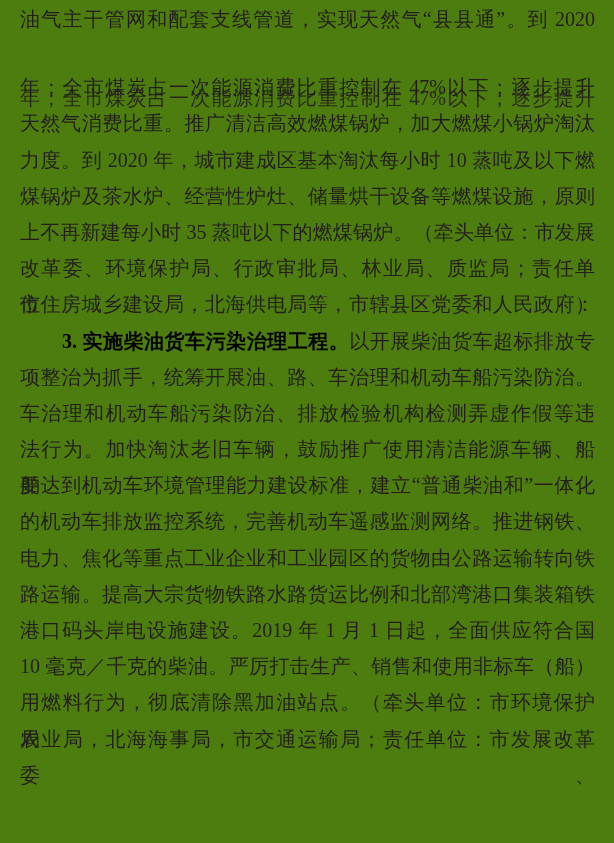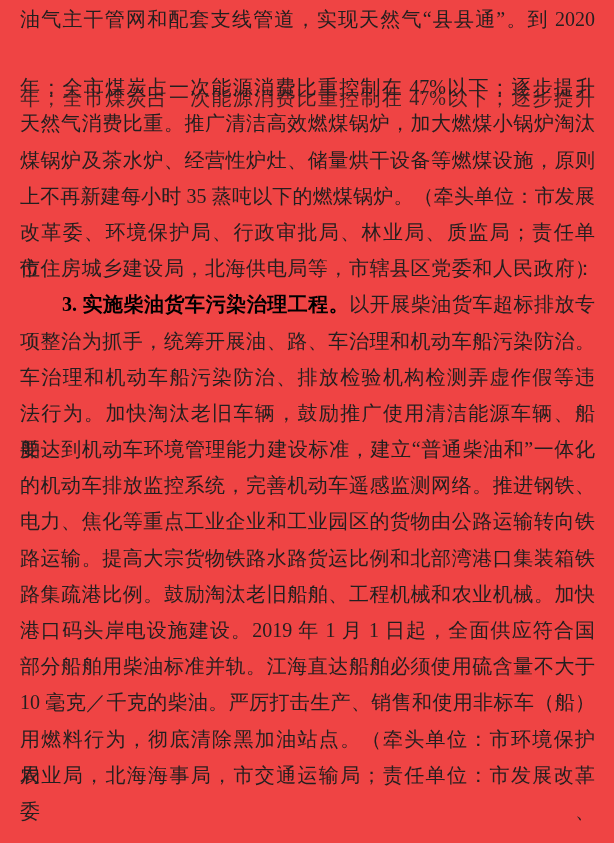--- a/index.html
+++ b/index.html
@@ -6,21 +6,21 @@
     margin: 0;
     padding: 0;
     background: #ffffff;
   }
   .page {
     position: relative;
     width: 614px;
     height: 843px;
     box-sizing: border-box;
     padding: 1px 19px 0 20px;
-    background: #ef4444;
+    background: #4d7c0f;
     font-family: "Liberation Serif", "DejaVu Serif", serif;
     font-size: 20px;
     color: #231f1f;
     overflow: hidden;
   }
   .line {
     height: 36.2px;
     line-height: 36.2px;
     text-align: justify;
     text-align-last: justify;
@@ -62,38 +62,37 @@
 
   <div>
     <div class="line">油气主干管网和配套支线管道，实现天然气“县县通”。到 2020</div>
 
     <div class="line ghost-rel">
       <span class="ghost-copy">年；全市煤炭占一次能源消费比重控制在 47%以下；逐步提升</span>
       <span>年；全市煤炭占一次能源消费比重控制在 47%以下；逐步提升</span>
     </div>
 
     <div class="line">天然气消费比重。推广清洁高效燃煤锅炉，加大燃煤小锅炉淘汰</div>
+    <div class="line">力度。到 2020 年，城市建成区基本淘汰每小时 10 蒸吨及以下燃</div>
     <div class="line">煤锅炉及茶水炉、经营性炉灶、储量烘干设备等燃煤设施，原则</div>
     <div class="line">上不再新建每小时 35 蒸吨以下的燃煤锅炉。（牵头单位：市发展</div>
     <div class="line">改革委、环境保护局、行政审批局、林业局、质监局；责任单位：</div>
     <div class="line">市住房城乡建设局，北海供电局等，市辖县区党委和人民政府）</div>
   </div>
 
   <div>
     <div class="line indent">
       <span class="bold">3. 实施柴油货车污染治理工程。</span><span>以开展柴油货车超标排放专</span>
     </div>
     <div class="line">项整治为抓手，统筹开展油、路、车治理和机动车船污染防治。</div>
     <div class="line">车治理和机动车船污染防治、排放检验机构检测弄虚作假等违</div>
     <div class="line">法行为。加快淘汰老旧车辆，鼓励推广使用清洁能源车辆、船舶。</div>
     <div class="line">要达到机动车环境管理能力建设标准，建立“普通柴油和”一体化</div>
     <div class="line">的机动车排放监控系统，完善机动车遥感监测网络。推进钢铁、</div>
     <div class="line">电力、焦化等重点工业企业和工业园区的货物由公路运输转向铁</div>
     <div class="line">路运输。提高大宗货物铁路水路货运比例和北部湾港口集装箱铁</div>
-    <div class="line">路集疏港比例。鼓励淘汰老旧船舶、工程机械和农业机械。加快</div>
     <div class="line">港口码头岸电设施建设。2019 年 1 月 1 日起，全面供应符合国</div>
-    <div class="line">部分船舶用柴油标准并轨。江海直达船舶必须使用硫含量不大于</div>
     <div class="line">10 毫克／千克的柴油。严厉打击生产、销售和使用非标车（船）</div>
     <div class="line">用燃料行为，彻底清除黑加油站点。（牵头单位：市环境保护局、</div>
     <div class="line">农业局，北海海事局，市交通运输局；责任单位：市发展改革委、</div>
   </div>
 
 </div>
 
 </body></html>

